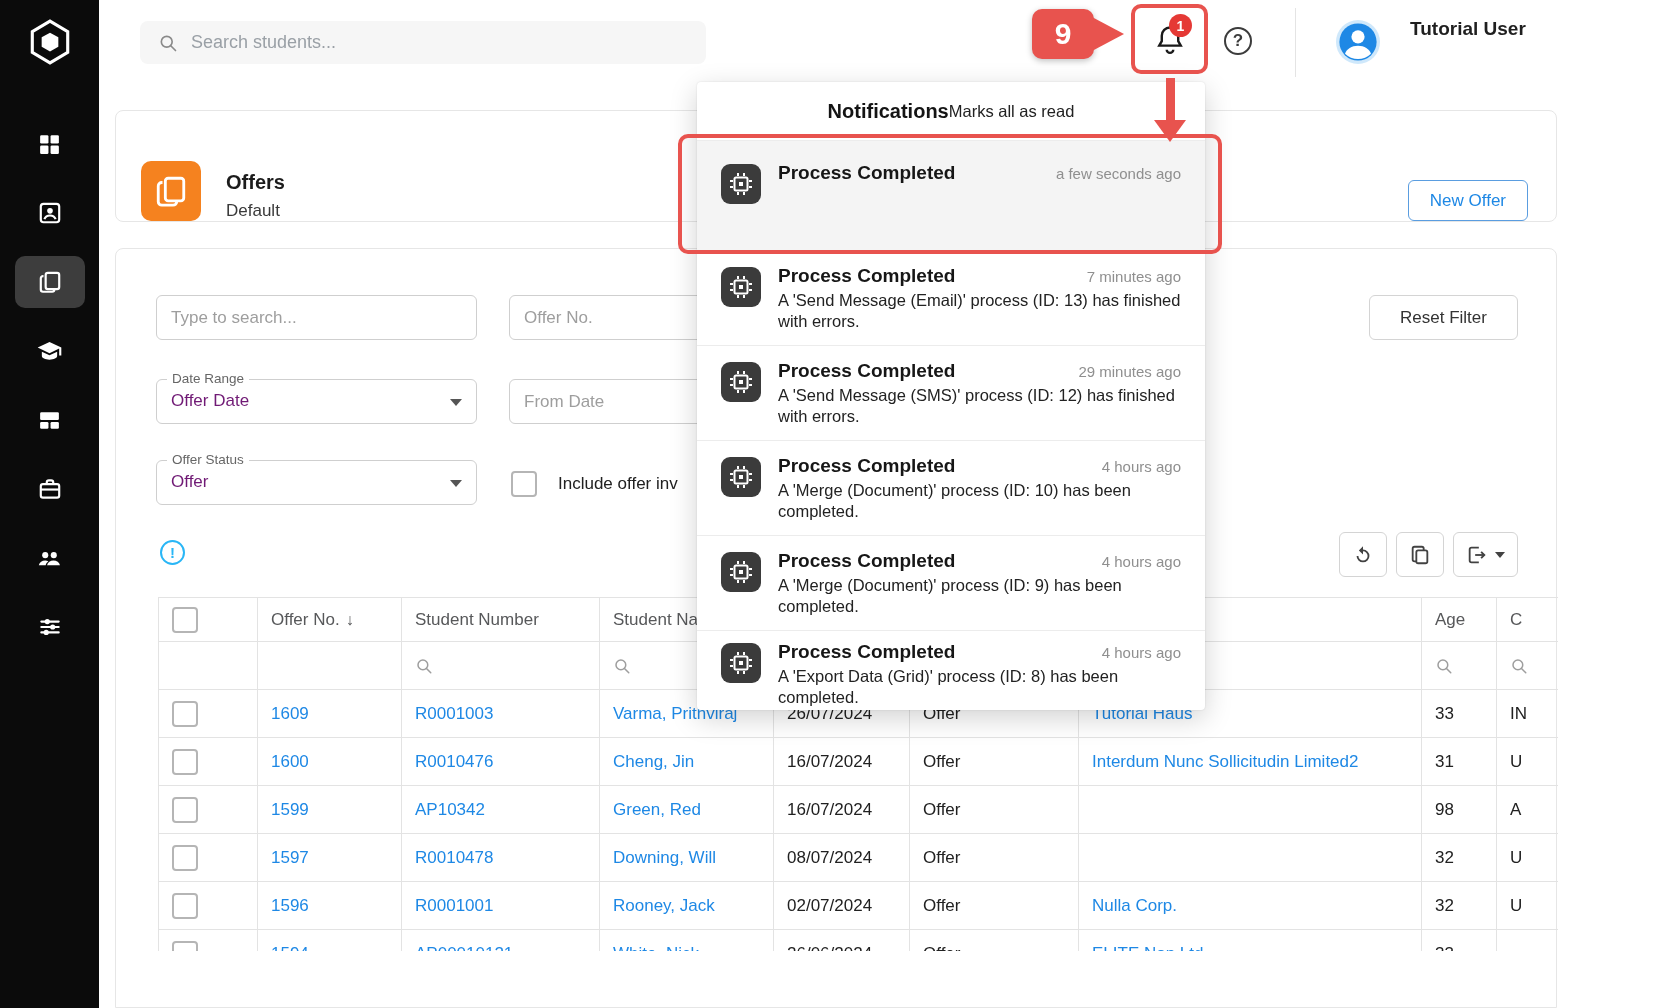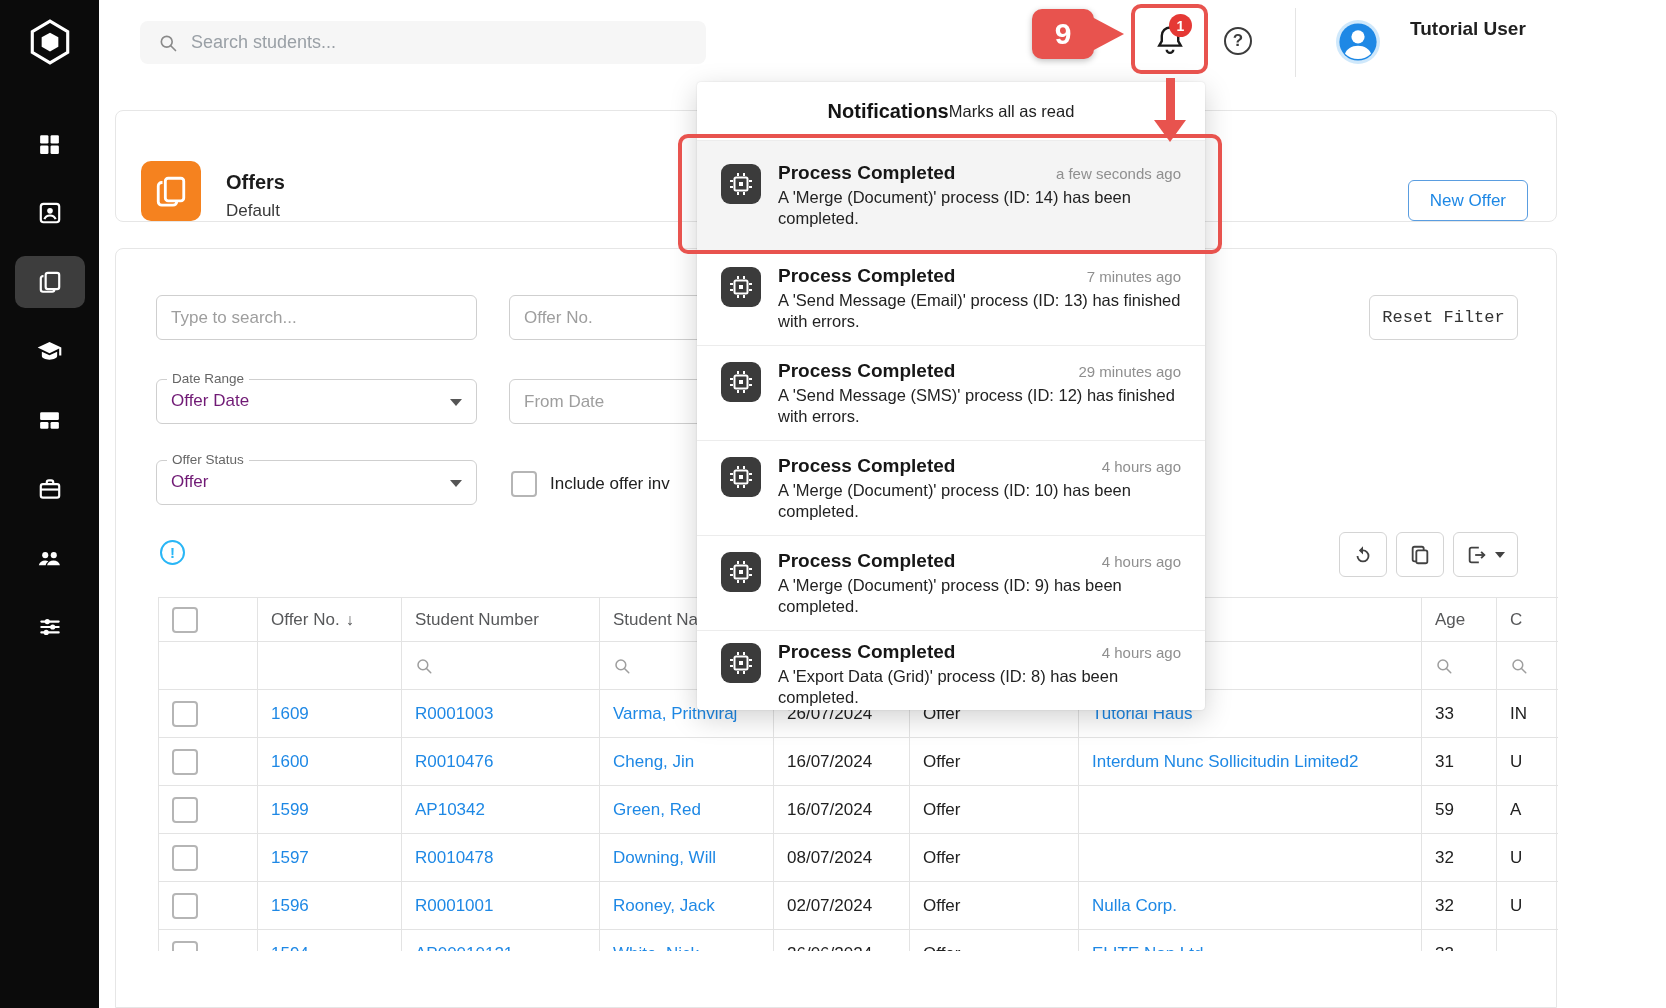--- a/index.html
+++ b/index.html
@@ -33,29 +33,29 @@
   .offers-title{font-size:20px;font-weight:700;color:#1c1c1c;margin-bottom:7px}
   .offers-subtitle{font-size:17px;color:#3a3a3a}
   .new-offer{height:41px;padding:0 21px;border:1px solid #5a9de0;border-radius:6px;background:#fff;color:var(--link,#1e88e5);font-size:17px;font-family:inherit;cursor:pointer;white-space:nowrap}
 
   
   .filter-card{position:absolute;left:115px;top:248px;width:1442px;height:760px;border:1px solid #e6e6e6;border-radius:8px 8px 0 0;background:#fff;z-index:5}
   .inp{position:absolute;height:45px;border:1px solid #cfcfcf;border-radius:6px;background:#fff;font-size:17px;color:#212121;padding:0 14px;font-family:inherit;outline:none}
   .inp::placeholder{color:#9e9e9e}
   #f-search{left:40px;top:46px;width:321px}
   #f-offerno{left:393px;top:46px;width:321px}
-  .reset-btn{position:absolute;left:1253px;top:46px;width:149px;height:45px;border:1px solid #d4d4d4;border-radius:6px;background:#fff;font-size:17px;color:#333;font-family:Liberation Mono, monospace;cursor:pointer}
+  .reset-btn{position:absolute;left:1253px;top:46px;width:149px;height:45px;border:1px solid #d4d4d4;border-radius:6px;background:#fff;font-size:17px;color:#333;font-family:Liberation Sans, sans-serif;cursor:pointer}
   .select{position:absolute;height:45px;width:321px;border:1px solid #cfcfcf;border-radius:6px;background:#fff;cursor:pointer}
   .select .flabel{position:absolute;top:-9px;left:10px;background:#fff;padding:0 5px;font-size:13.5px;color:#666;white-space:nowrap}
   .select .val{position:absolute;left:14px;top:11px;font-size:17px;color:#701a75;white-space:nowrap}
   .select .caret{position:absolute;right:14px;top:19px;width:0;height:0;border-left:6px solid transparent;border-right:6px solid transparent;border-top:7px solid #555}
   #f-daterange{left:40px;top:130px}
   #f-fromdate{left:393px;top:130px;width:321px}
   #f-status{left:40px;top:211px}
-  .chk-row{position:absolute;left:395px;top:222px;display:flex;align-items:center;gap:13px}
+  .chk-row{position:absolute;left:395px;top:222px;display:flex;align-items:center;gap:21px}
   .cb{width:26px;height:26px;border:2px solid #b5b5b5;border-radius:4px;background:#fff;display:inline-block;cursor:pointer;vertical-align:middle}
   .chk-label{font-size:17px;color:#212121;white-space:nowrap}
   .info-ic{position:absolute;left:44px;top:291px;width:25px;height:25px;border:2px solid #29b6f6;border-radius:50%;color:#29b6f6;display:flex;align-items:center;justify-content:center;font-size:15px;font-weight:700}
   .tool-btn{position:absolute;top:283px;height:45px;border:1px solid #d4d4d4;border-radius:6px;background:#fff;display:flex;align-items:center;justify-content:center;cursor:pointer;gap:7px}
   #t-refresh{left:1223px;width:48px}
   #t-copy{left:1280px;width:48px}
   #t-export{left:1337px;width:65px}
   .mini-caret{width:0;height:0;border-left:5px solid transparent;border-right:5px solid transparent;border-top:6px solid #424242}
 
   
@@ -330,21 +330,21 @@
             <td>U</td>
           </tr>
           <tr>
             <td class="c-check"><span class="cb"></span></td>
             <td class="c-offer"><a>1599</a></td>
             <td><a>AP10342</a></td>
             <td><a>Green, Red</a></td>
             <td>16/07/2024</td>
             <td>Offer</td>
             <td><a></a></td>
-            <td>59</td>
+            <td>98</td>
             <td>A</td>
           </tr>
           <tr>
             <td class="c-check"><span class="cb"></span></td>
             <td class="c-offer"><a>1597</a></td>
             <td><a>R0010478</a></td>
             <td><a>Downing, Will</a></td>
             <td>08/07/2024</td>
             <td>Offer</td>
             <td><a></a></td>
@@ -390,21 +390,20 @@
             <rect x="5.5" y="5.5" width="13" height="13" rx="1.5" stroke="#fff" stroke-width="2" fill="none"></rect>
             <rect x="10" y="10" width="4" height="4" fill="#fff"></rect>
             <path d="M9 1v3M15 1v3M9 20v3M15 20v3M1 9h3M1 15h3M20 9h3M20 15h3" stroke="#fff" stroke-width="2"></path>
           </svg>
         </div>
       <div class="n-body">
         <div class="n-top">
             <span class="n-title">Process Completed</span>
             <span class="n-time">a few seconds ago</span>
           </div>
-        <div class="n-msg">A 'Merge (Document)' process (ID: 14) has been completed.</div>
       </div>
     </div>
 
     <div class="notif-item">
       <div class="n-ic">
           <svg viewBox="0 0 24 24" width="24" height="24">
             <rect x="5.5" y="5.5" width="13" height="13" rx="1.5" stroke="#fff" stroke-width="2" fill="none"></rect>
             <rect x="10" y="10" width="4" height="4" fill="#fff"></rect>
             <path d="M9 1v3M15 1v3M9 20v3M15 20v3M1 9h3M1 15h3M20 9h3M20 15h3" stroke="#fff" stroke-width="2"></path>
           </svg>

